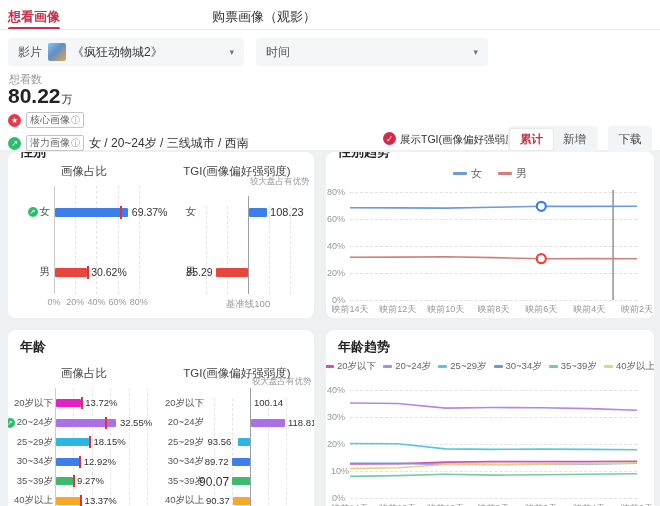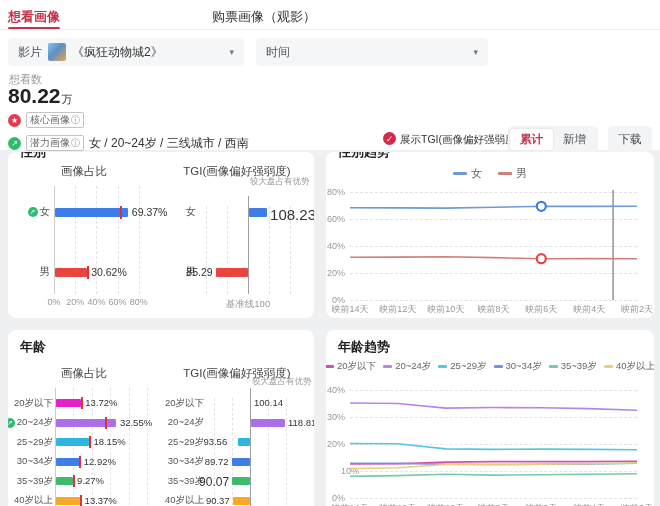--- a/index.html
+++ b/index.html
@@ -141,21 +141,21 @@
     </div>
   <div class="mount" id="c-gender-tgi" style="left:152px;top:0;width:154px;height:166px;">
       <div style="position: absolute; left: 67px; top: 54px; width: 0px; height: 88px; border-left: 1px dashed rgb(228, 228, 228);"></div>
       <div style="position: absolute; left: 109px; top: 54px; width: 0px; height: 88px; border-left: 1px dashed rgb(228, 228, 228);"></div>
       <div style="position: absolute; left: 46px; top: 54px; width: 0px; height: 88px; border-left: 1px dashed rgb(228, 228, 228);"></div>
       <div style="position: absolute; left: 130px; top: 54px; width: 0px; height: 88px; border-left: 1px dashed rgb(228, 228, 228);"></div>
       <div style="position: absolute; left: 88px; top: 44px; width: 1px; height: 98px; background: rgb(154, 160, 166);"></div>
       <div style="position: absolute; left: 90px; top: 24px; font-size: 8.5px; color: rgb(153, 153, 153); white-space: nowrap;">较大盘占有优势</div>
       <div style="position: absolute; left: 0px; top: 53px; width: 36px; height: 14px; display: flex; align-items: center; justify-content: flex-end; font-size: 10.5px; color: rgb(85, 85, 85); white-space: nowrap;">女</div>
       <div style="position: absolute; left: 89px; top: 55.5px; width: 18.1px; height: 9px; background: rgb(62, 126, 232); border-radius: 1px;"></div>
-      <div style="position: absolute; left: 110.1px; top: 54px; font-size: 15px; color: rgb(51, 51, 51); white-space: nowrap;">108.23</div>
+      <div style="position: absolute; left: 110.1px; top: 54px; font-size: 11px; color: rgb(51, 51, 51); white-space: nowrap;">108.23</div>
       <div style="position: absolute; left: 0px; top: 113px; width: 36px; height: 14px; display: flex; align-items: center; justify-content: flex-end; font-size: 10.5px; color: rgb(85, 85, 85); white-space: nowrap;">男</div>
       <div style="position: absolute; left: 55.6px; top: 115.5px; width: 32.4px; height: 9px; background: rgb(232, 69, 62); border-radius: 1px;"></div>
       <div style="position: absolute; left: 18.6px; top: 114px; width: 34px; text-align: right; font-size: 10.5px; color: rgb(51, 51, 51); white-space: nowrap;">85.29</div>
       <div style="position: absolute; left: 48px; top: 146px; width: 80px; text-align: center; font-size: 9.5px; color: rgb(153, 153, 153);">基准线100</div>
     </div>
 </div>
 
 <div class="card" id="cardGT">
   <div class="card-title clip-title">性别趋势</div>
   <div class="mount" id="c-gender-trend" style="left:0;top:0;width:328px;height:166px;">
@@ -252,40 +252,40 @@
       <div style="position: absolute; left: 126px; top: 42px; width: 0px; height: 132px; border-left: 1px dashed rgb(228, 228, 228);"></div>
       <div style="position: absolute; left: 90px; top: 32px; width: 1px; height: 142px; background: rgb(154, 160, 166);"></div>
       <div style="position: absolute; left: 92px; top: 20px; font-size: 8.5px; color: rgb(153, 153, 153); white-space: nowrap;">较大盘占有优势</div>
       <div style="position: absolute; left: 0px; top: 40px; width: 44px; height: 14px; display: flex; align-items: center; justify-content: flex-end; font-size: 9.5px; color: rgb(85, 85, 85); white-space: nowrap;">20岁以下</div>
       <div style="position: absolute; left: 94px; top: 41px; font-size: 9.5px; color: rgb(51, 51, 51); white-space: nowrap;">100.14</div>
       <div style="position: absolute; left: 0px; top: 59.5px; width: 44px; height: 14px; display: flex; align-items: center; justify-content: flex-end; font-size: 9.5px; color: rgb(85, 85, 85); white-space: nowrap;">20~24岁</div>
       <div style="position: absolute; left: 91px; top: 62.5px; width: 33.9px; height: 8px; background: rgb(171, 111, 232); border-radius: 1px;"></div>
       <div style="position: absolute; left: 127.9px; top: 60.5px; font-size: 9.5px; color: rgb(51, 51, 51); white-space: nowrap;">118.81</div>
       <div style="position: absolute; left: 0px; top: 79px; width: 44px; height: 14px; display: flex; align-items: center; justify-content: flex-end; font-size: 9.5px; color: rgb(85, 85, 85); white-space: nowrap;">25~29岁</div>
       <div style="position: absolute; left: 78.4px; top: 82px; width: 11.6px; height: 8px; background: rgb(45, 183, 224); border-radius: 1px;"></div>
-      <div style="position: absolute; left: 43.4px; top: 80px; width: 32px; text-align: left; font-size: 9.5px; color: rgb(51, 51, 51); white-space: nowrap;">93.56</div>
+      <div style="position: absolute; left: 43.4px; top: 80px; width: 32px; text-align: center; font-size: 9.5px; color: rgb(51, 51, 51); white-space: nowrap;">93.56</div>
       <div style="position: absolute; left: 0px; top: 98.5px; width: 44px; height: 14px; display: flex; align-items: center; justify-content: flex-end; font-size: 9.5px; color: rgb(85, 85, 85); white-space: nowrap;">30~34岁</div>
       <div style="position: absolute; left: 71.5px; top: 101.5px; width: 18.5px; height: 8px; background: rgb(62, 126, 232); border-radius: 1px;"></div>
       <div style="position: absolute; left: 36.5px; top: 99.5px; width: 32px; text-align: right; font-size: 9.5px; color: rgb(51, 51, 51); white-space: nowrap;">89.72</div>
       <div style="position: absolute; left: 0px; top: 118px; width: 44px; height: 14px; display: flex; align-items: center; justify-content: flex-end; font-size: 9.5px; color: rgb(85, 85, 85); white-space: nowrap;">35~39岁</div>
       <div style="position: absolute; left: 72.1px; top: 121px; width: 17.9px; height: 8px; background: rgb(62, 186, 112); border-radius: 1px;"></div>
       <div style="position: absolute; left: 37.1px; top: 119px; width: 32px; text-align: right; font-size: 12px; color: rgb(51, 51, 51); white-space: nowrap;">90.07</div>
       <div style="position: absolute; left: 0px; top: 137.5px; width: 44px; height: 14px; display: flex; align-items: center; justify-content: flex-end; font-size: 9.5px; color: rgb(85, 85, 85); white-space: nowrap;">40岁以上</div>
       <div style="position: absolute; left: 72.7px; top: 140.5px; width: 17.3px; height: 8px; background: rgb(246, 169, 40); border-radius: 1px;"></div>
       <div style="position: absolute; left: 37.7px; top: 138.5px; width: 32px; text-align: right; font-size: 9.5px; color: rgb(51, 51, 51); white-space: nowrap;">90.37</div>
     </div>
 </div>
 
 <div class="card" id="cardAT">
   <div class="card-title full-title">年龄趋势</div>
   <div class="mount" id="c-age-trend" style="left:0;top:0;width:328px;height:200px;">
       <div style="position: absolute; left: 24px; top: 168px; width: 287px; height: 0px; border-top: 1px dashed rgb(226, 226, 226);"></div>
       <div style="position: absolute; left: 0px; top: 163px; width: 19px; text-align: right; font-size: 9px; color: rgb(153, 153, 153);">0%</div>
       <div style="position: absolute; left: 24px; top: 141px; width: 287px; height: 0px; border-top: 1px dashed rgb(226, 226, 226);"></div>
-      <div style="position: absolute; left: 14px; top: 136px; width: 19px; text-align: right; font-size: 9px; color: rgb(153, 153, 153);">10%</div>
+      <div style="position: absolute; left: 4px; top: 136px; width: 19px; text-align: right; font-size: 9px; color: rgb(153, 153, 153);">10%</div>
       <div style="position: absolute; left: 24px; top: 114px; width: 287px; height: 0px; border-top: 1px dashed rgb(226, 226, 226);"></div>
       <div style="position: absolute; left: 0px; top: 109px; width: 19px; text-align: right; font-size: 9px; color: rgb(153, 153, 153);">20%</div>
       <div style="position: absolute; left: 24px; top: 87px; width: 287px; height: 0px; border-top: 1px dashed rgb(226, 226, 226);"></div>
       <div style="position: absolute; left: 0px; top: 82px; width: 19px; text-align: right; font-size: 9px; color: rgb(153, 153, 153);">30%</div>
       <div style="position: absolute; left: 24px; top: 60px; width: 287px; height: 0px; border-top: 1px dashed rgb(226, 226, 226);"></div>
       <div style="position: absolute; left: 0px; top: 55px; width: 19px; text-align: right; font-size: 9px; color: rgb(153, 153, 153);">40%</div>
       <svg width="328" height="200" style="position: absolute; left: 0px; top: 0px;">
         <polyline points="24.0,134.0 71.8,133.7 119.7,132.1 167.5,131.6 215.3,131.6 263.2,131.6 311.0,131.3" fill="none" stroke="#d44fb4" stroke-width="1.6" stroke-linejoin="round"></polyline>
         <polyline points="24.0,73.0 71.8,73.5 119.7,78.1 167.5,77.5 215.3,77.8 263.2,78.6 311.0,80.3" fill="none" stroke="#b287e6" stroke-width="1.6" stroke-linejoin="round"></polyline>
         <polyline points="24.0,113.5 71.8,113.7 119.7,118.9 167.5,119.4 215.3,119.1 263.2,119.4 311.0,119.7" fill="none" stroke="#58c4e6" stroke-width="1.6" stroke-linejoin="round"></polyline>

